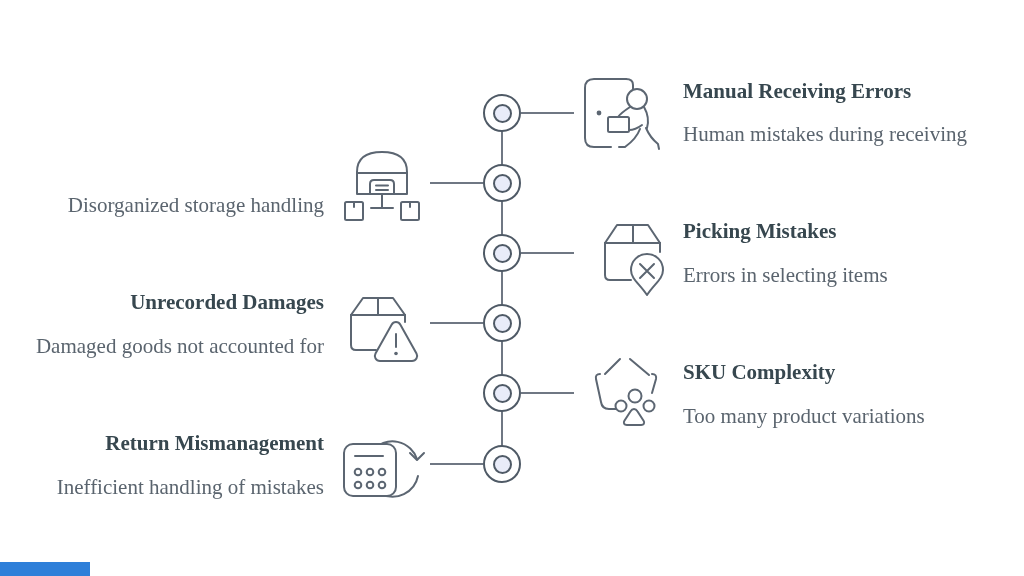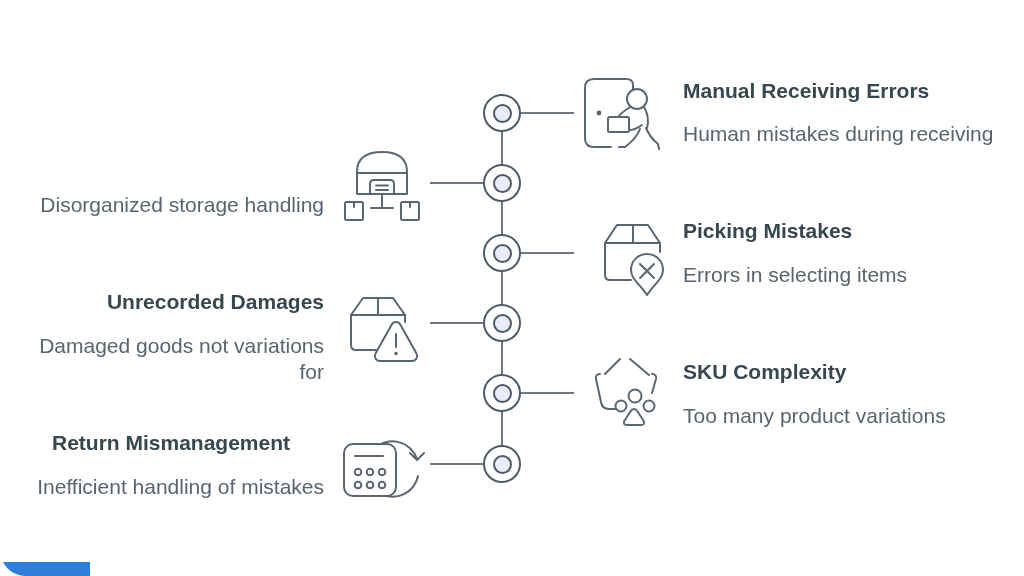--- a/index.html
+++ b/index.html
@@ -1,19 +1,19 @@
 <!DOCTYPE html>
 <html><head>
 <meta charset="utf-8">
 <style>
   * { margin:0; padding:0; box-sizing:border-box; }
   html,body { background:#fff; }
   .canvas {
     position:relative; width:1024px; height:576px; background:#fff;
-    overflow:hidden; font-family:Liberation Sans, sans-serif;border-radius:26px;
+    overflow:hidden; font-family:Liberation Serif, serif;
   }
   .vline { position:absolute; width:2px; background:#6F7783; }
   .conn  { position:absolute; height:2px; background:#6F7783; }
   .node {
     position:absolute; width:38px; height:38px; background:#fff;
     border:2px solid #4F5A66; border-radius:50%;
     display:flex; align-items:center; justify-content:center;
   }
   .node-inner {
     width:19px; height:19px; border:2px solid #4F5A66;
@@ -100,21 +100,21 @@
       <path d="M12,31 L12,63 Q12,68 17,68 L38,68"></path>
       <path d="M67,31 L67,40"></path>
       <path d="M54,42 C63,42 70,49 70,58 C70,67 61,72 54,83 C47,72 38,67 38,58 C38,49 45,42 54,42 Z" fill="#fff"></path>
       <path d="M47,52 L61,66 M61,52 L47,66"></path>
     </svg>
   </div>
   <div class="txt title" style="left:683px; top:218px; width:345px;">Picking Mistakes</div>
   <div class="txt desc" style="left:683px; top:262px; width:345px;">Errors in selecting items</div>
 
   <div class="txt title ralign" style="left:18px; top:289px; width:306px;">Unrecorded Damages</div>
-  <div class="txt desc ralign" style="left:22px; top:333px; width:302px;">Damaged goods not variations for</div>
+  <div class="txt desc ralign" style="left:22px; top:333px; width:302px;">Damaged goods not accounted for</div>
   <div class="icon" style="left:340px; top:285px;">
     <svg width="82" height="84" viewBox="0 0 82 84" fill="none" stroke="#5C6672" stroke-width="2" stroke-linecap="round" stroke-linejoin="round">
       <path d="M11,30 L23,13 L53,13 L65,30"></path>
       <path d="M38,13 L38,30"></path>
       <path d="M11,30 L65,30"></path>
       <path d="M11,30 L11,60 Q11,65 16,65 L36,65"></path>
       <path d="M65,30 L65,37"></path>
       <path d="M56,37 C57.8,37 59.4,38 60.4,39.8 L76.5,68.5 C78.4,71.9 76,76 72,76 L40,76 C36,76 33.6,71.9 35.5,68.5 L51.6,39.8 C52.6,38 54.2,37 56,37 Z" fill="#fff"></path>
       <path d="M56,49 L56,62"></path>
       <circle cx="56" cy="68.5" r="1.8" fill="#5C6672" stroke="none"></circle>
@@ -128,21 +128,21 @@
       <path d="M63,20 Q68,20 67,25 L63,39"></path>
       <circle cx="46" cy="42" r="6.5" fill="#fff"></circle>
       <circle cx="32" cy="52" r="5.5" fill="#fff"></circle>
       <circle cx="60" cy="52" r="5.5" fill="#fff"></circle>
       <path d="M45,55 C46.4,55 47.6,55.8 48.4,57.2 L54.6,66.8 C56,69 54.8,71 52.2,71 L37.8,71 C35.2,71 34,69 35.4,66.8 L41.6,57.2 C42.4,55.8 43.6,55 45,55 Z" fill="#fff"></path>
     </svg>
   </div>
   <div class="txt title" style="left:683px; top:359px; width:345px;">SKU Complexity</div>
   <div class="txt desc" style="left:683px; top:403px; width:345px;">Too many product variations</div>
 
-  <div class="txt title ralign" style="left:18px; top:430px; width:306px;text-align:center;">Return Mismanagement</div>
+  <div class="txt title ralign" style="left:18px; top:430px; width:306px;">Return Mismanagement</div>
   <div class="txt desc ralign" style="left:18px; top:474px; width:306px;">Inefficient handling of mistakes</div>
   <div class="icon" style="left:340px; top:430px;">
     <svg width="80" height="74" viewBox="0 0 80 74" fill="none" stroke="#5C6672" stroke-width="2" stroke-linecap="round" stroke-linejoin="round">
       <path d="M33,20 A26,26 0 0 1 77,29"></path>
       <path d="M70,23 L77,30 L84,23"></path>
       <path d="M78,46 A26,26 0 0 1 41,64"></path>
       <rect x="4" y="14" width="52" height="52" rx="9" fill="#fff"></rect>
       <path d="M15,26 L43,26"></path>
       <circle cx="18" cy="42" r="3.3" fill="#fff"></circle>
       <circle cx="30" cy="42" r="3.3" fill="#fff"></circle>

